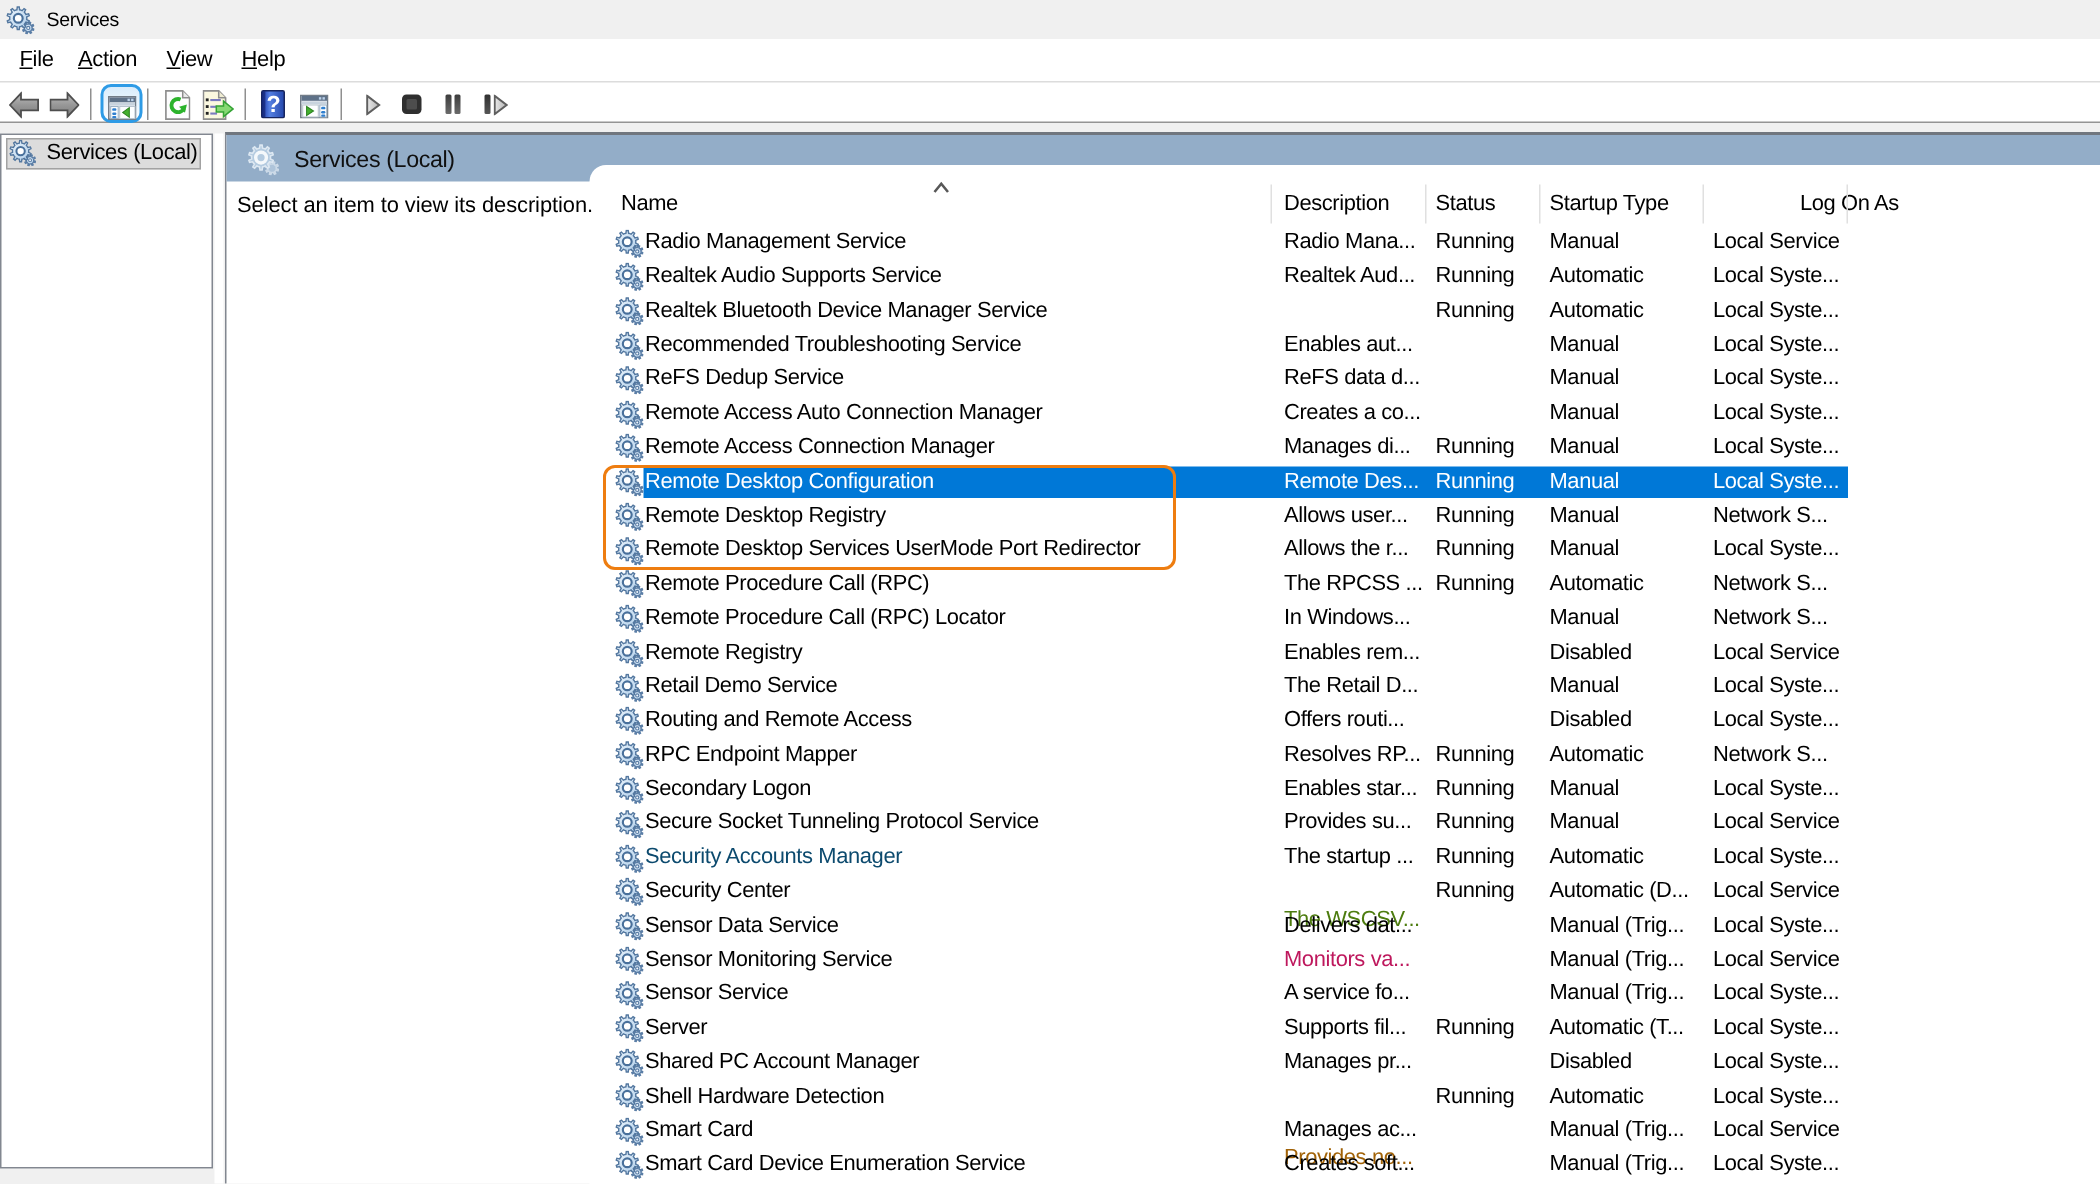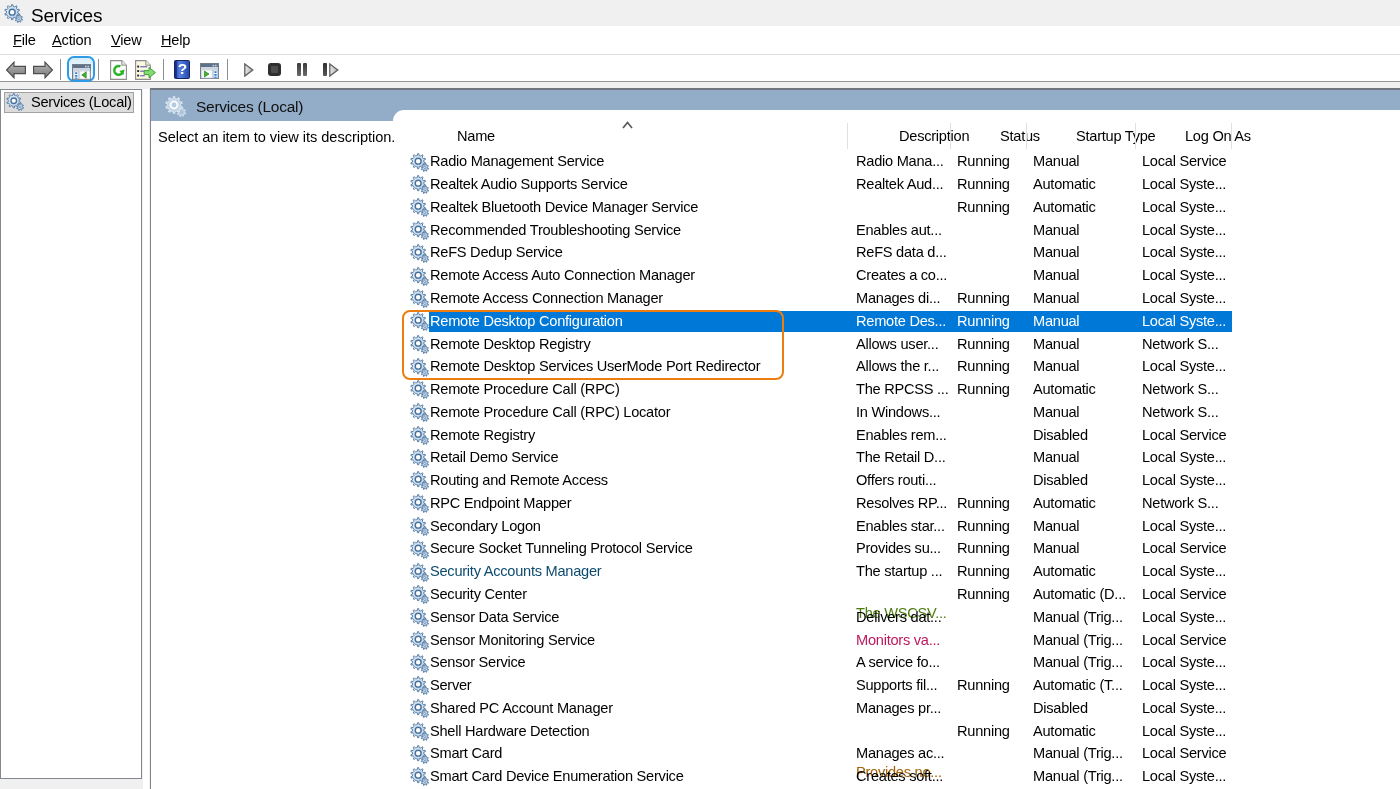--- a/index.html
+++ b/index.html
@@ -1,19 +1,19 @@
 <!DOCTYPE html>
 <html><head><meta charset="utf-8">
 <style>
 * { margin:0; padding:0; box-sizing:border-box; }
 html,body { width:1400px; height:789px; background:#f0f0f0; overflow:hidden;
   font-family:"Liberation Sans",sans-serif; -webkit-font-smoothing:antialiased; }
 .abs { position:absolute; }
 .rt { font-size:14.6px; line-height:19px; letter-spacing:-0.25px; white-space:nowrap; }
-.hdr { font-size:14.6px; line-height:19px; letter-spacing:-0.25px; color:#000; white-space:nowrap;margin-left:43px; }
+.hdr { font-size:14.6px; line-height:19px; letter-spacing:-0.25px; color:#000; white-space:nowrap; }
 </style></head>
 <body>
 <svg width="0" height="0" style="position:absolute">
 <defs>
 <linearGradient id="gb" x1="0" y1="0" x2="1" y2="1">
 <stop offset="0" stop-color="#edf5fc"></stop>
         <stop offset="0.5" stop-color="#cde1f3"></stop>
         <stop offset="1" stop-color="#aecce8"></stop>
 </linearGradient>
 <g id="gearicon">
@@ -27,21 +27,21 @@
 <path d="M6.75,2.89 L7.66,2.67 L7.92,0.73 L9.28,0.73 L9.54,2.67 L10.45,2.89 L11.32,3.25 L12.67,1.83 L13.78,2.63 L12.84,4.36 L13.45,5.07 L13.95,5.88 L15.87,5.52 L16.30,6.82 L14.53,7.66 L14.60,8.60 L14.53,9.54 L16.30,10.38 L15.87,11.68 L13.95,11.32 L13.45,12.13 L12.84,12.84 L13.78,14.57 L12.67,15.37 L11.32,13.95 L10.45,14.31 L9.54,14.53 L9.28,16.47 L7.92,16.47 L7.66,14.53 L6.75,14.31 L5.88,13.95 L4.53,15.37 L3.42,14.57 L4.36,12.84 L3.75,12.13 L3.25,11.32 L1.33,11.68 L0.90,10.38 L2.67,9.54 L2.60,8.60 L2.67,7.66 L0.90,6.82 L1.33,5.52 L3.25,5.88 L3.75,5.07 L4.36,4.36 L3.42,2.63 L4.53,1.83 L5.88,3.25 Z" fill="#b4cbe0" stroke="#dde8f2" stroke-width="1"></path>
 <circle cx="8.6" cy="8.6" r="3.4" fill="none" stroke="#f4f8fb" stroke-width="2.2"></circle>
 </g>
 </defs>
 </svg>
 
 <div class="abs" style="left:0;top:0;width:1400px;height:26px;background:#f0f0f0"></div>
 <svg class="abs" style="left:4px;top:3.5px" width="19" height="19" viewBox="0 0 20 20">
     <use href="#gearicon"></use>
   </svg>
-<div class="abs" style="left:31px;top:4.5px;font-size:19px;letter-spacing:-0.2px;color:#000">Services</div>
+<div class="abs" style="left:31px;top:4.5px;font-size:13px;letter-spacing:-0.2px;color:#000">Services</div>
 
 <div class="abs" style="left:0;top:26px;width:1400px;height:28px;background:#fff"></div>
 <div class="abs" style="left:13px;top:32px;font-size:14.6px;letter-spacing:-0.2px;color:#000"><u>F</u>ile</div>
 <div class="abs" style="left:52px;top:32px;font-size:14.6px;letter-spacing:-0.2px;color:#000"><u>A</u>ction</div>
 <div class="abs" style="left:111px;top:32px;font-size:14.6px;letter-spacing:-0.2px;color:#000"><u>V</u>iew</div>
 <div class="abs" style="left:161px;top:32px;font-size:14.6px;letter-spacing:-0.2px;color:#000"><u>H</u>elp</div>
 
 <div class="abs" style="left:0;top:54px;width:1400px;height:28px;background:#fff;border-top:1px solid #dcdcdc;border-bottom:1px solid #949494"></div>
 <svg class="abs" style="left:6px;top:61px" width="20" height="18" viewBox="0 0 20 18">
 <defs>
@@ -162,21 +162,21 @@
 <svg class="abs" style="left:165px;top:96px" width="21" height="21" viewBox="0 0 20 20">
     <use href="#gearlight"></use>
   </svg>
 <div class="abs" style="left:196px;top:98px;font-size:15.5px;letter-spacing:-0.25px;color:#101010">Services (Local)</div>
 <div class="abs" style="left:158px;top:129px;font-size:14.6px;letter-spacing:-0.05px;color:#000">Select an item to view its description.</div>
 
 <div class="abs hdr" style="left:414px;top:126.5px">Name</div>
 <div class="abs hdr" style="left:856px;top:126.5px">Description</div>
 <div class="abs hdr" style="left:957px;top:126.5px">Status</div>
 <div class="abs hdr" style="left:1033px;top:126.5px">Startup Type</div>
-<div class="abs hdr" style="left:1142px;top:126.5px">Log On As</div>
+<div class="abs hdr" style="left:1200px;top:126.5px">Log On As</div>
 <svg class="abs" style="left:622px;top:120.5px" width="11" height="8" viewBox="0 0 11 8">
     <path d="M1,7 L5.5,1.5 L10,7" fill="none" stroke="#585858" stroke-width="1.7"></path>
   </svg>
 <div class="abs" style="left:847px;top:123px;width:1px;height:26px;background:#e0e0e0"></div>
 <div class="abs" style="left:950px;top:123px;width:1px;height:26px;background:#e0e0e0"></div>
 <div class="abs" style="left:1026px;top:123px;width:1px;height:26px;background:#e0e0e0"></div>
 <div class="abs" style="left:1135px;top:123px;width:1px;height:26px;background:#e0e0e0"></div>
 <div class="abs" style="left:1231px;top:123px;width:1px;height:26px;background:#e0e0e0"></div>
 
 <svg class="abs" style="left:409.5px;top:152.7px" width="19" height="19" viewBox="0 0 20 20">

